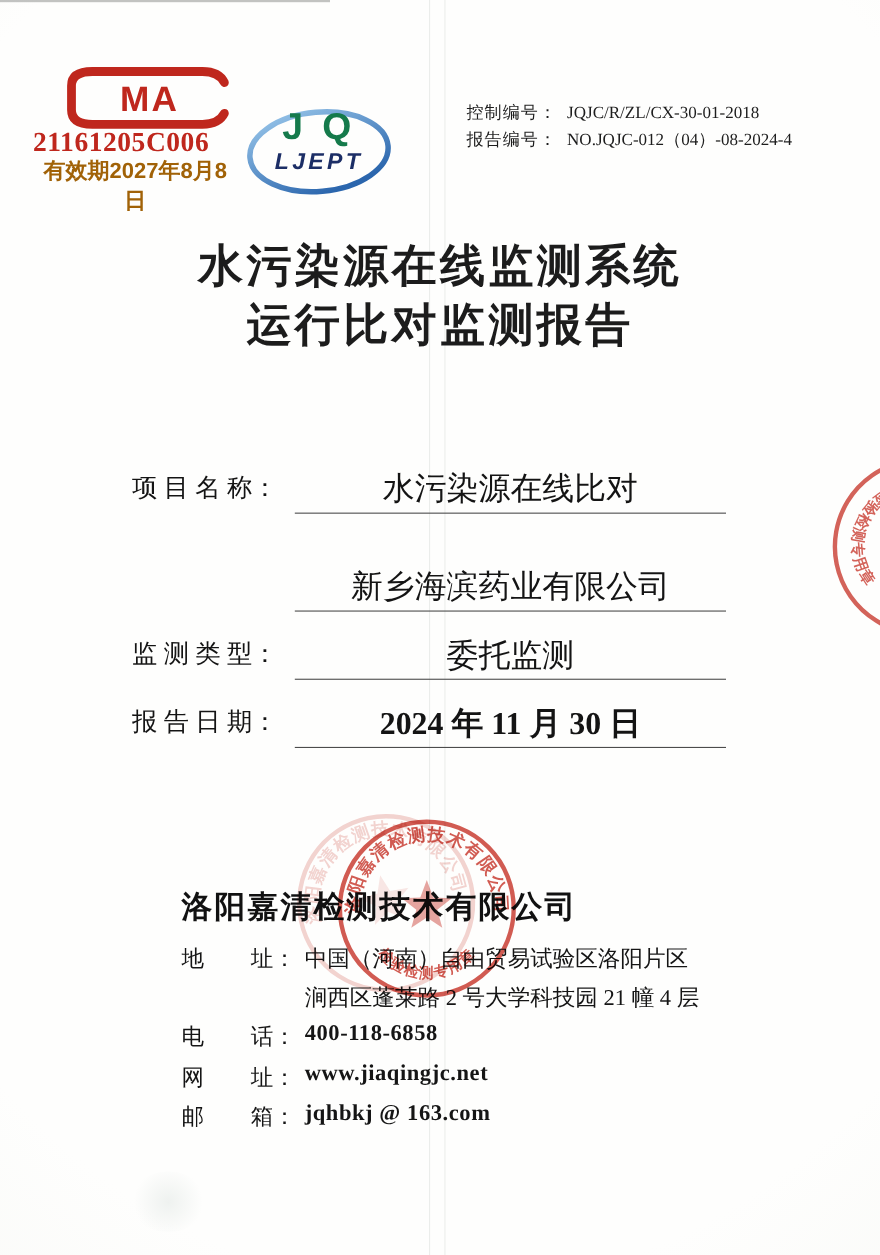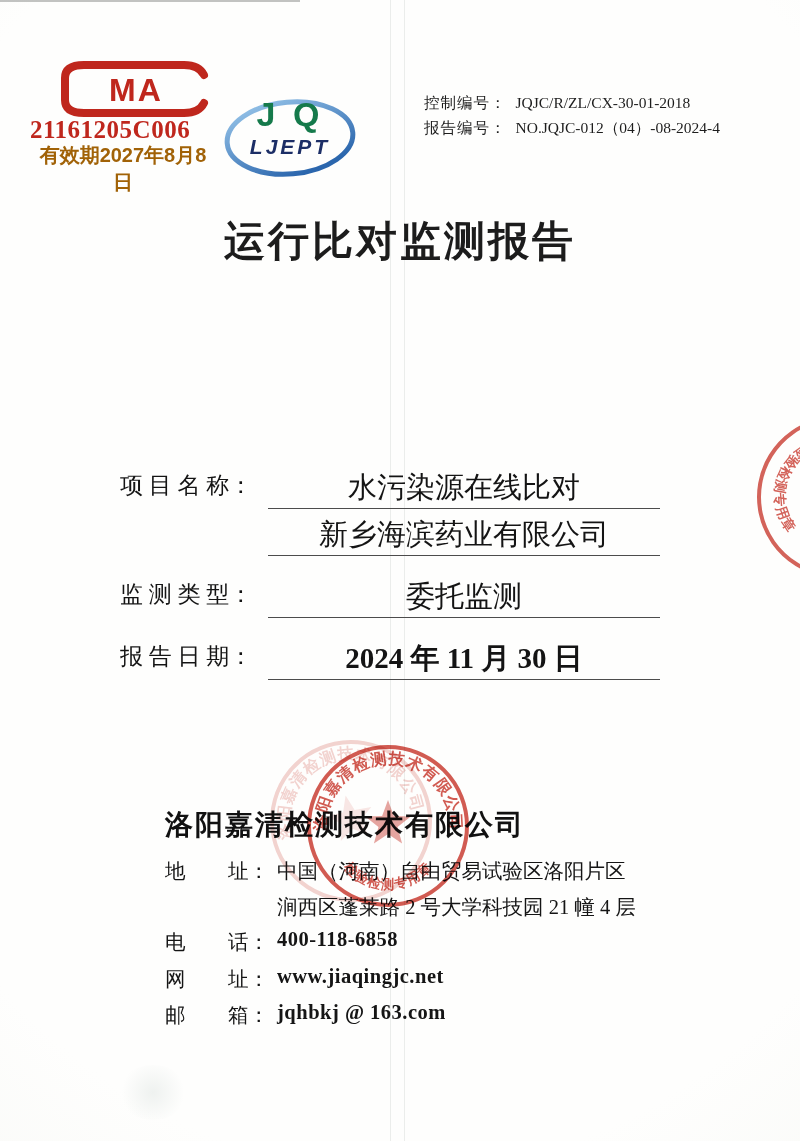--- a/index.html
+++ b/index.html
@@ -33,21 +33,21 @@
   .nums{left:424px;top:90px;font-size:15.5px;color:#1d1d1d;line-height:25px;white-space:nowrap;}
   .nums .lbl{letter-spacing:1px;}
   .nums .val{margin-left:9px;}
 
   
   .title{left:0;top:214px;width:800px;text-align:center;
     font-size:41px;font-weight:600;color:#1c1c1c;line-height:54px;letter-spacing:3px;}
 
   
   .field-row{left:120px;width:540px;height:42px;}
-  .f1{top:468px;} .f2{top:515px;} .f3{top:577px;} .f4{top:639px;}
+  .f1{top:426px;} .f2{top:515px;} .f3{top:577px;} .f4{top:639px;}
   .field-label{position:absolute;left:0;top:2px;width:150px;font-size:23px;color:#141414;white-space:nowrap;}
   .field-value{position:absolute;left:148px;top:0;width:392px;height:40px;
     text-align:center;font-size:29px;color:#141414;line-height:38px;
     border-bottom:1.5px solid #4c4c4c;}
   .f4 .field-value{font-weight:600;}
 
   
   .company-name{left:165px;top:806px;font-size:28px;font-weight:700;color:#111;letter-spacing:2px;}
   .contact-row{left:165px;width:560px;height:28px;font-size:20.5px;color:#151515;}
   .c-addr{top:857px;} .c-addr2{top:893px;} .c-phone{top:928px;} .c-web{top:965px;} .c-mail{top:1001px;}
@@ -99,20 +99,21 @@
 <div class="abs nums">
   <div>
     <span class="lbl">控制编号：</span><span class="val">JQJC/R/ZL/CX-30-01-2018</span>
   </div>
   <div>
     <span class="lbl">报告编号：</span><span class="val">NO.JQJC-012（04）-08-2024-4</span>
   </div>
 </div>
 
 <div class="abs title">
+  <div>水污染源在线监测系统</div>
   <div>运行比对监测报告</div>
 </div>
 
 <div class="abs field-row f1">
   <span class="field-label">项 目 名 称：</span>
   <span class="field-value">水污染源在线比对</span>
 </div>
 <div class="abs field-row f2">
   <span class="field-value">新乡海滨药业有限公司</span>
 </div>

